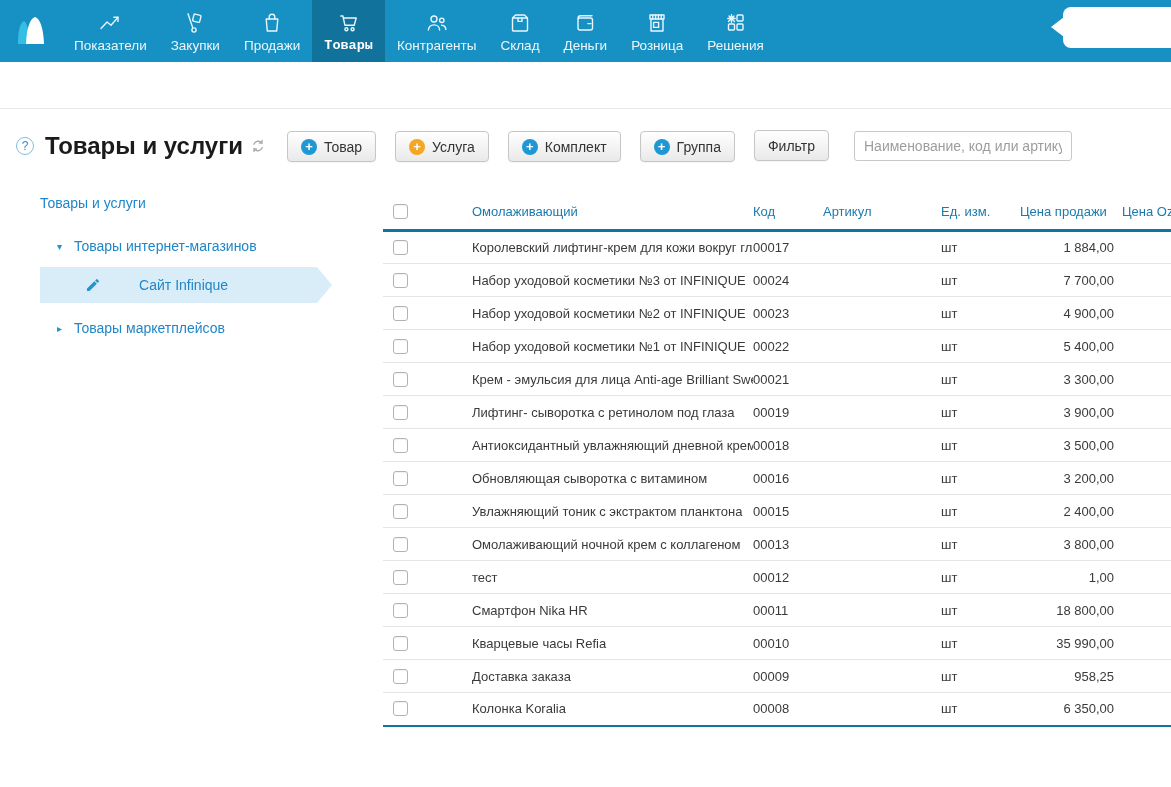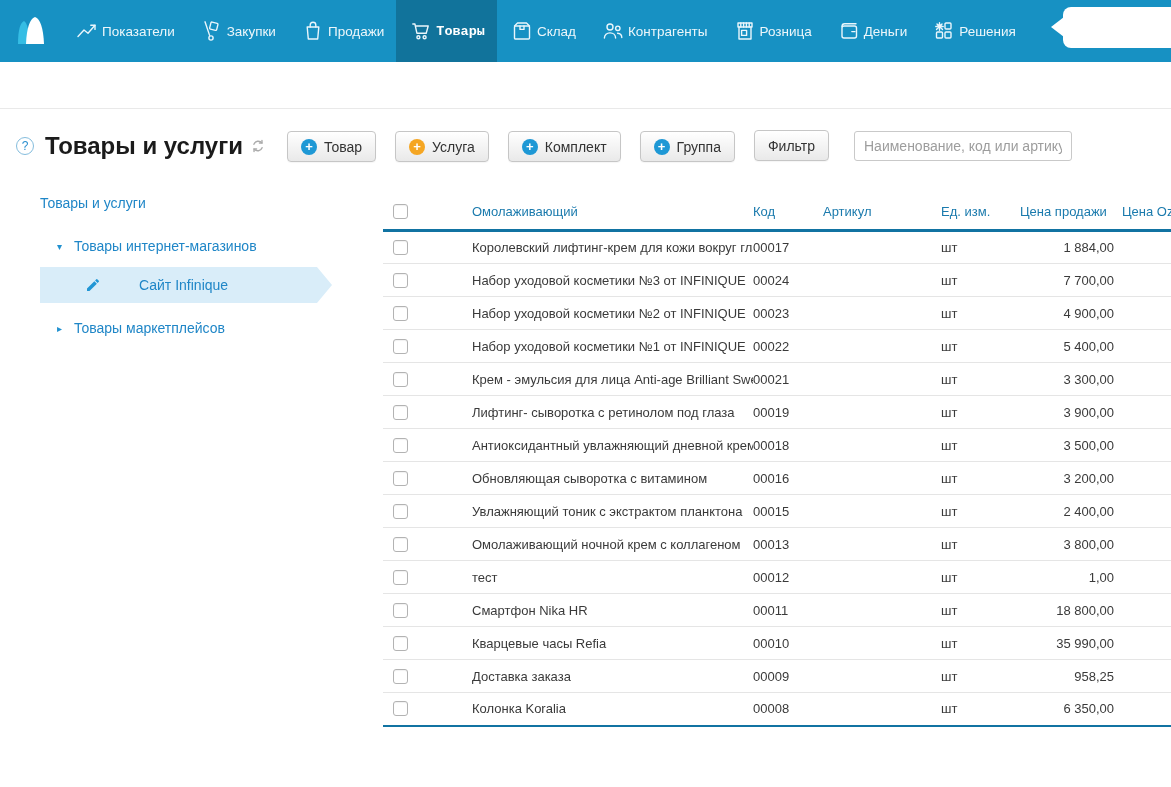--- a/index.html
+++ b/index.html
@@ -3,21 +3,21 @@
 <meta charset="utf-8">
 <style>
   * { margin:0; padding:0; box-sizing:border-box; }
   html,body { width:1171px; height:787px; overflow:hidden; background:#fff;
               font-family:"Liberation Sans", sans-serif; }
 
   
   .topnav { position:relative; height:62px; background:#1791c3; display:flex; align-items:stretch; color:#fff; }
   .logo-box { width:62px; display:flex; align-items:center; justify-content:center; }
   .nav-items { display:flex; align-items:stretch; }
-  .nav-item { display:flex; flex-direction:row; align-items:center; justify-content:center;
+  .nav-item { display:flex; flex-direction:column; align-items:center; justify-content:center;
               gap:2px; padding:0 12px; cursor:pointer; }
   .nav-item.selected { background:#11739b; }
   .nav-icon { width:26px; height:26px; display:flex; align-items:center; justify-content:center; color:#eaf6fc; }
   .nav-icon svg { width:24px; height:24px; }
   .nav-label { font-size:13.5px; color:rgba(255,255,255,.92); white-space:nowrap; }
   .nav-item.selected .nav-label { color:#fff; font-weight:bold;font-family:Liberation Mono, monospace; }
   .callout { position:absolute; top:7px; left:1063px; width:130px; height:41px;
              background:#fff; border-radius:8px; }
   .callout::before { content:""; position:absolute; left:-12px; top:10px; width:0; height:0;
              border-top:10px solid transparent; border-bottom:10px solid transparent;
@@ -125,58 +125,58 @@
             <path d="M3.8 5h2.1l2 9.2h9.3l2-7.2H6.6"></path>
             <circle cx="9.4" cy="18.2" r="1.5"></circle>
             <circle cx="15.6" cy="18.2" r="1.5"></circle>
           </svg>
         </span>
     <span class="nav-label">Товары</span>
   </div>
       <div class="nav-item">
     <span class="nav-icon">
           <svg viewBox="0 0 24 24" fill="none" stroke="currentColor" stroke-width="1.4" stroke-linecap="round" stroke-linejoin="round">
-            <rect x="4.5" y="7" width="15" height="13" rx="1"></rect>
-            <path d="M4.5 7l3-3h9l3 3"></path>
-            <path d="M10 7v3.4h4V7"></path>
-          </svg>
-        </span>
-    <span class="nav-label">Склад</span>
-  </div>
-      <div class="nav-item">
-    <span class="nav-icon">
-          <svg viewBox="0 0 24 24" fill="none" stroke="currentColor" stroke-width="1.4" stroke-linecap="round" stroke-linejoin="round">
             <circle cx="9" cy="8" r="3"></circle>
             <path d="M3.4 19c0-3.1 2.5-5.1 5.6-5.1s5.6 2 5.6 5.1"></path>
             <circle cx="16.8" cy="9.3" r="2.2"></circle>
             <path d="M16.6 14.2c2.6.2 4.2 2 4.2 4.4"></path>
           </svg>
         </span>
     <span class="nav-label">Контрагенты</span>
   </div>
       <div class="nav-item">
     <span class="nav-icon">
           <svg viewBox="0 0 24 24" fill="none" stroke="currentColor" stroke-width="1.4" stroke-linecap="round" stroke-linejoin="round">
+            <rect x="4.5" y="7" width="15" height="13" rx="1"></rect>
+            <path d="M4.5 7l3-3h9l3 3"></path>
+            <path d="M10 7v3.4h4V7"></path>
+          </svg>
+        </span>
+    <span class="nav-label">Склад</span>
+  </div>
+      <div class="nav-item">
+    <span class="nav-icon">
+          <svg viewBox="0 0 24 24" fill="none" stroke="currentColor" stroke-width="1.4" stroke-linecap="round" stroke-linejoin="round">
+            <path d="M5 7.5c0-1.5 1.2-2.7 2.7-2.7H19"></path>
+            <rect x="5" y="7" width="14.5" height="12" rx="2"></rect>
+            <path d="M14.8 12.6h3.2"></path>
+          </svg>
+        </span>
+    <span class="nav-label">Деньги</span>
+  </div>
+      <div class="nav-item">
+    <span class="nav-icon">
+          <svg viewBox="0 0 24 24" fill="none" stroke="currentColor" stroke-width="1.4" stroke-linecap="round" stroke-linejoin="round">
             <path d="M5 4h14v4H5z"></path>
             <path d="M7.8 4v4M10.6 4v4M13.4 4v4M16.2 4v4"></path>
             <path d="M6 8v12h12V8"></path>
             <rect x="8.6" y="11.4" width="5" height="5"></rect>
           </svg>
         </span>
     <span class="nav-label">Розница</span>
-  </div>
-      <div class="nav-item">
-    <span class="nav-icon">
-          <svg viewBox="0 0 24 24" fill="none" stroke="currentColor" stroke-width="1.4" stroke-linecap="round" stroke-linejoin="round">
-            <path d="M5 7.5c0-1.5 1.2-2.7 2.7-2.7H19"></path>
-            <rect x="5" y="7" width="14.5" height="12" rx="2"></rect>
-            <path d="M14.8 12.6h3.2"></path>
-          </svg>
-        </span>
-    <span class="nav-label">Деньги</span>
   </div>
       <div class="nav-item">
     <span class="nav-icon">
           <svg viewBox="0 0 24 24" fill="none" stroke="currentColor" stroke-width="1.4" stroke-linecap="round" stroke-linejoin="round">
             <circle cx="7.5" cy="7.5" r="2.4" fill="currentColor" stroke="none"></circle>
             <path d="M7.5 3.8v1.2M7.5 9.9v1.3M3.8 7.5h1.2M9.9 7.5h1.3M5 5l.9.9M9.6 9.6l.9.9M10 5l-.9.9M5.4 9.6l-.9.9"></path>
             <rect x="13" y="4" width="6" height="6" rx="1"></rect>
             <rect x="4.5" y="13" width="6" height="6" rx="1"></rect>
             <rect x="13" y="13" width="6" height="6" rx="1"></rect>
           </svg>

